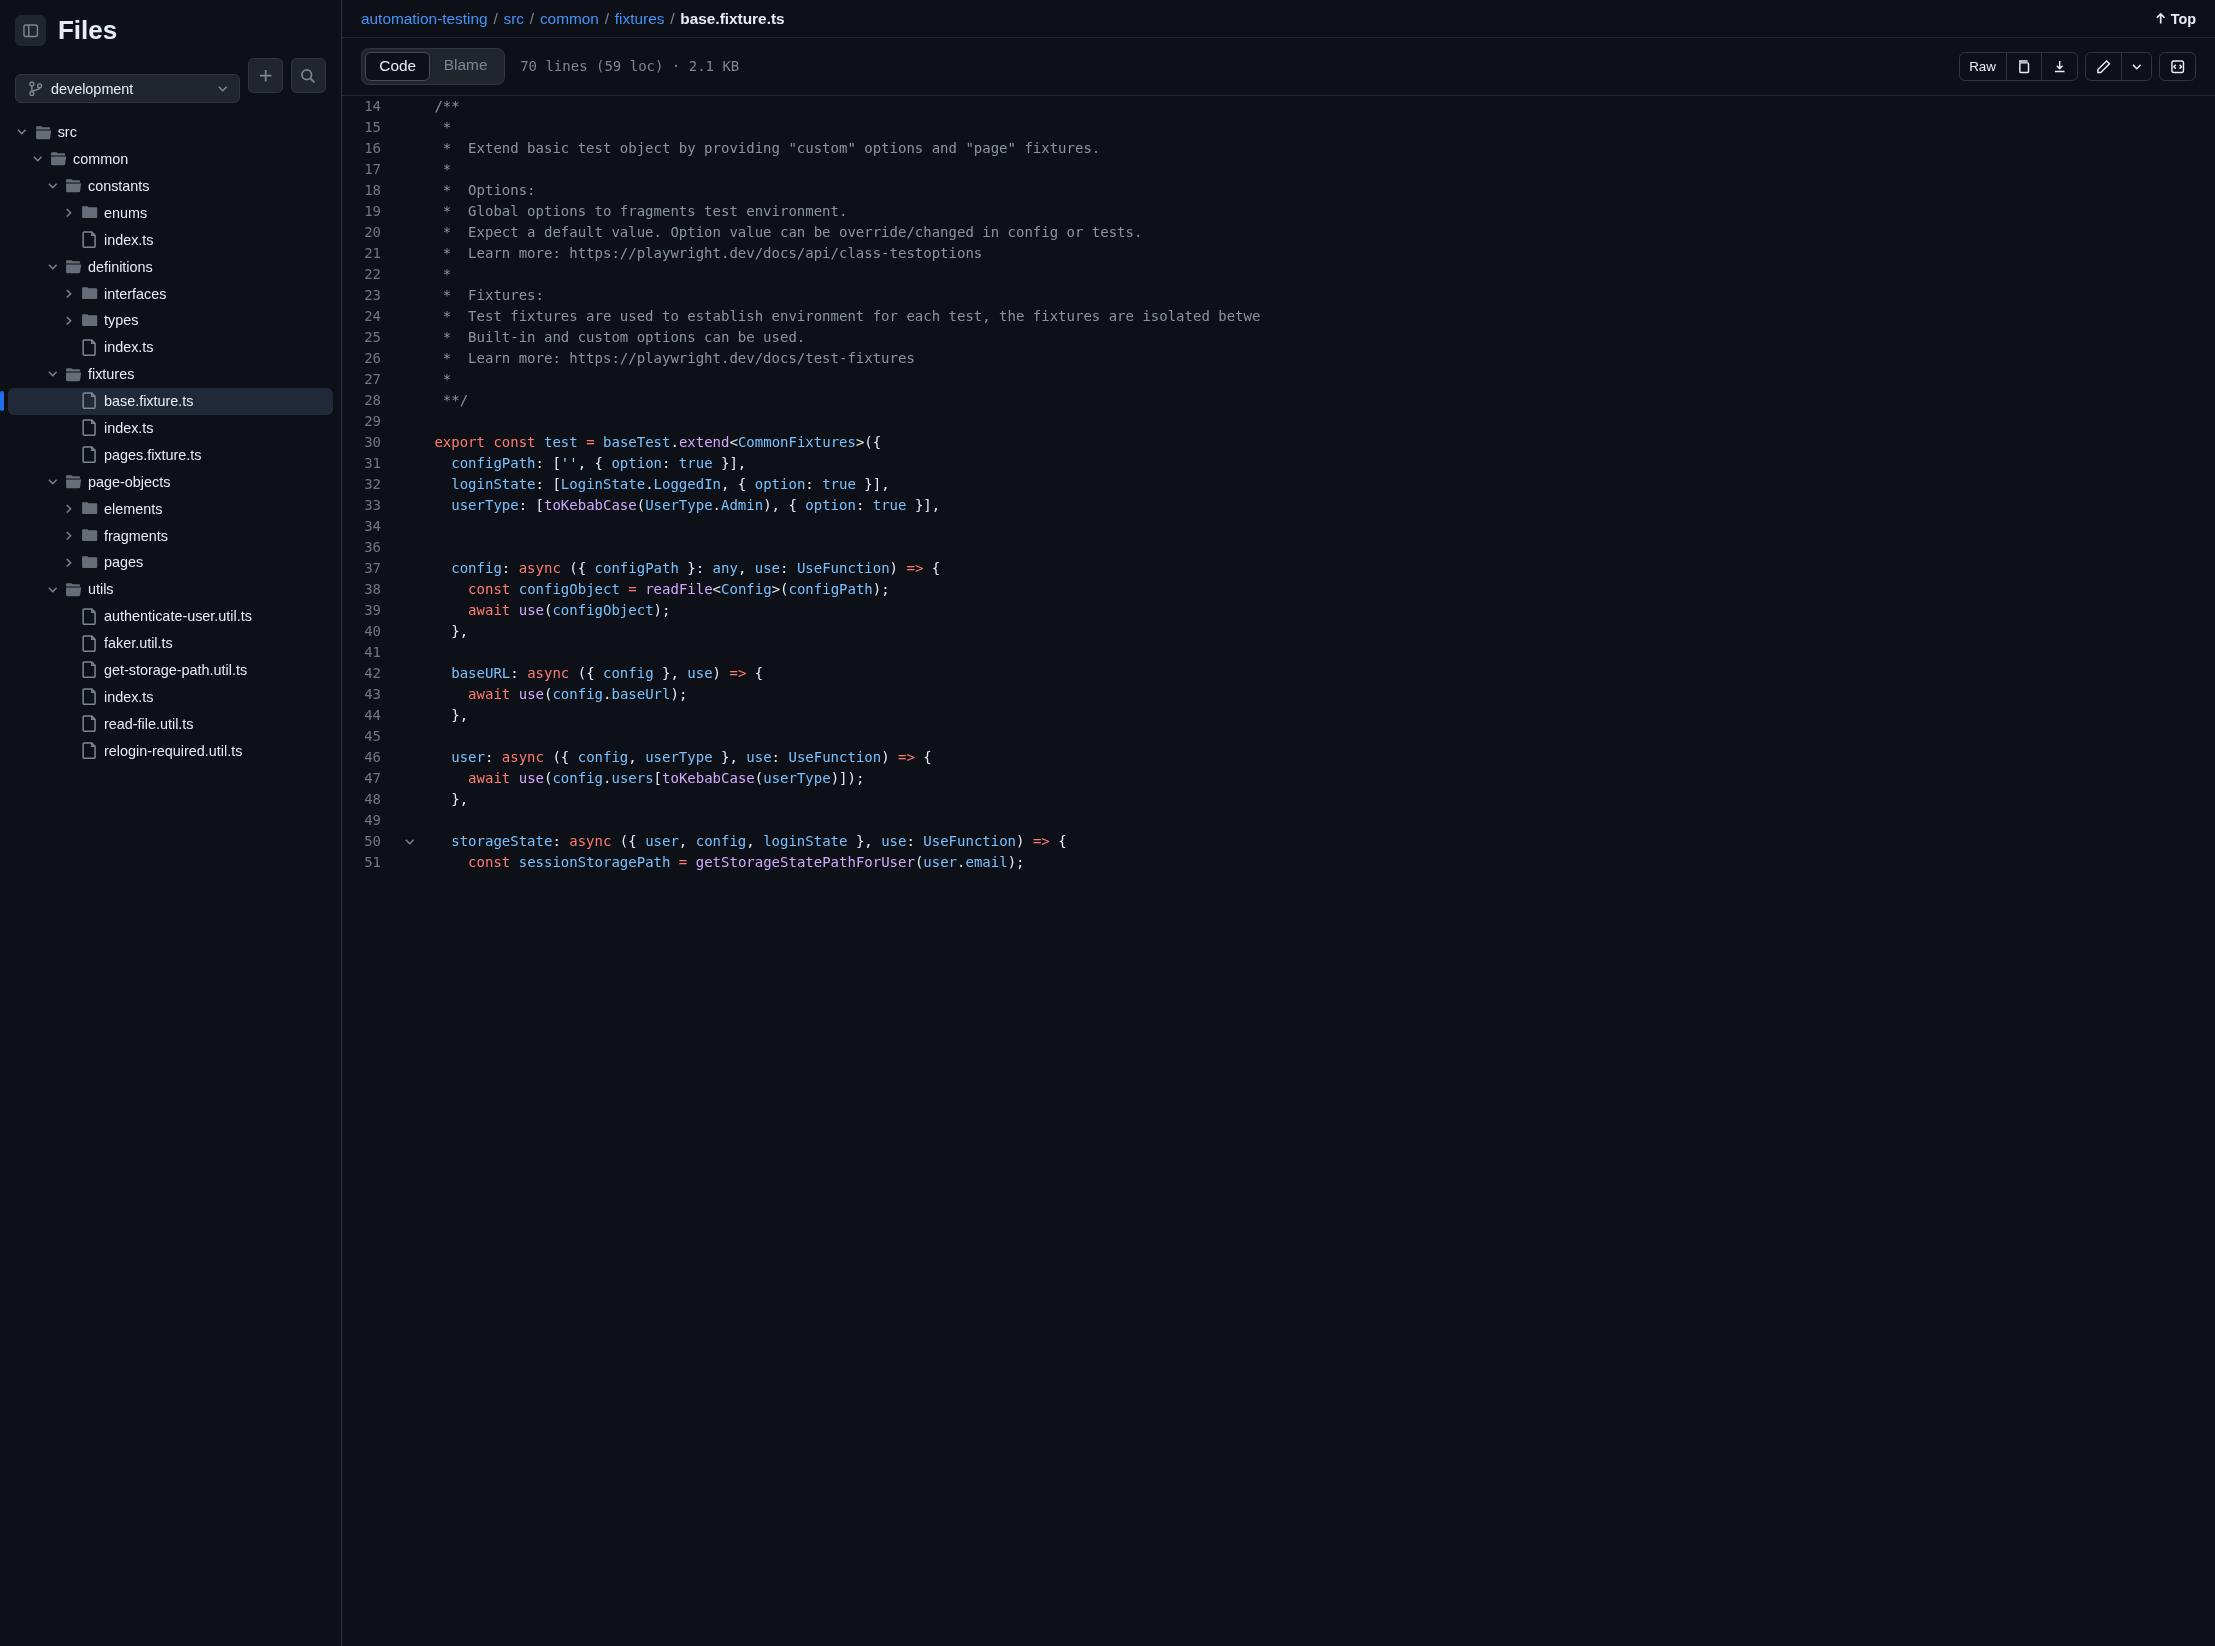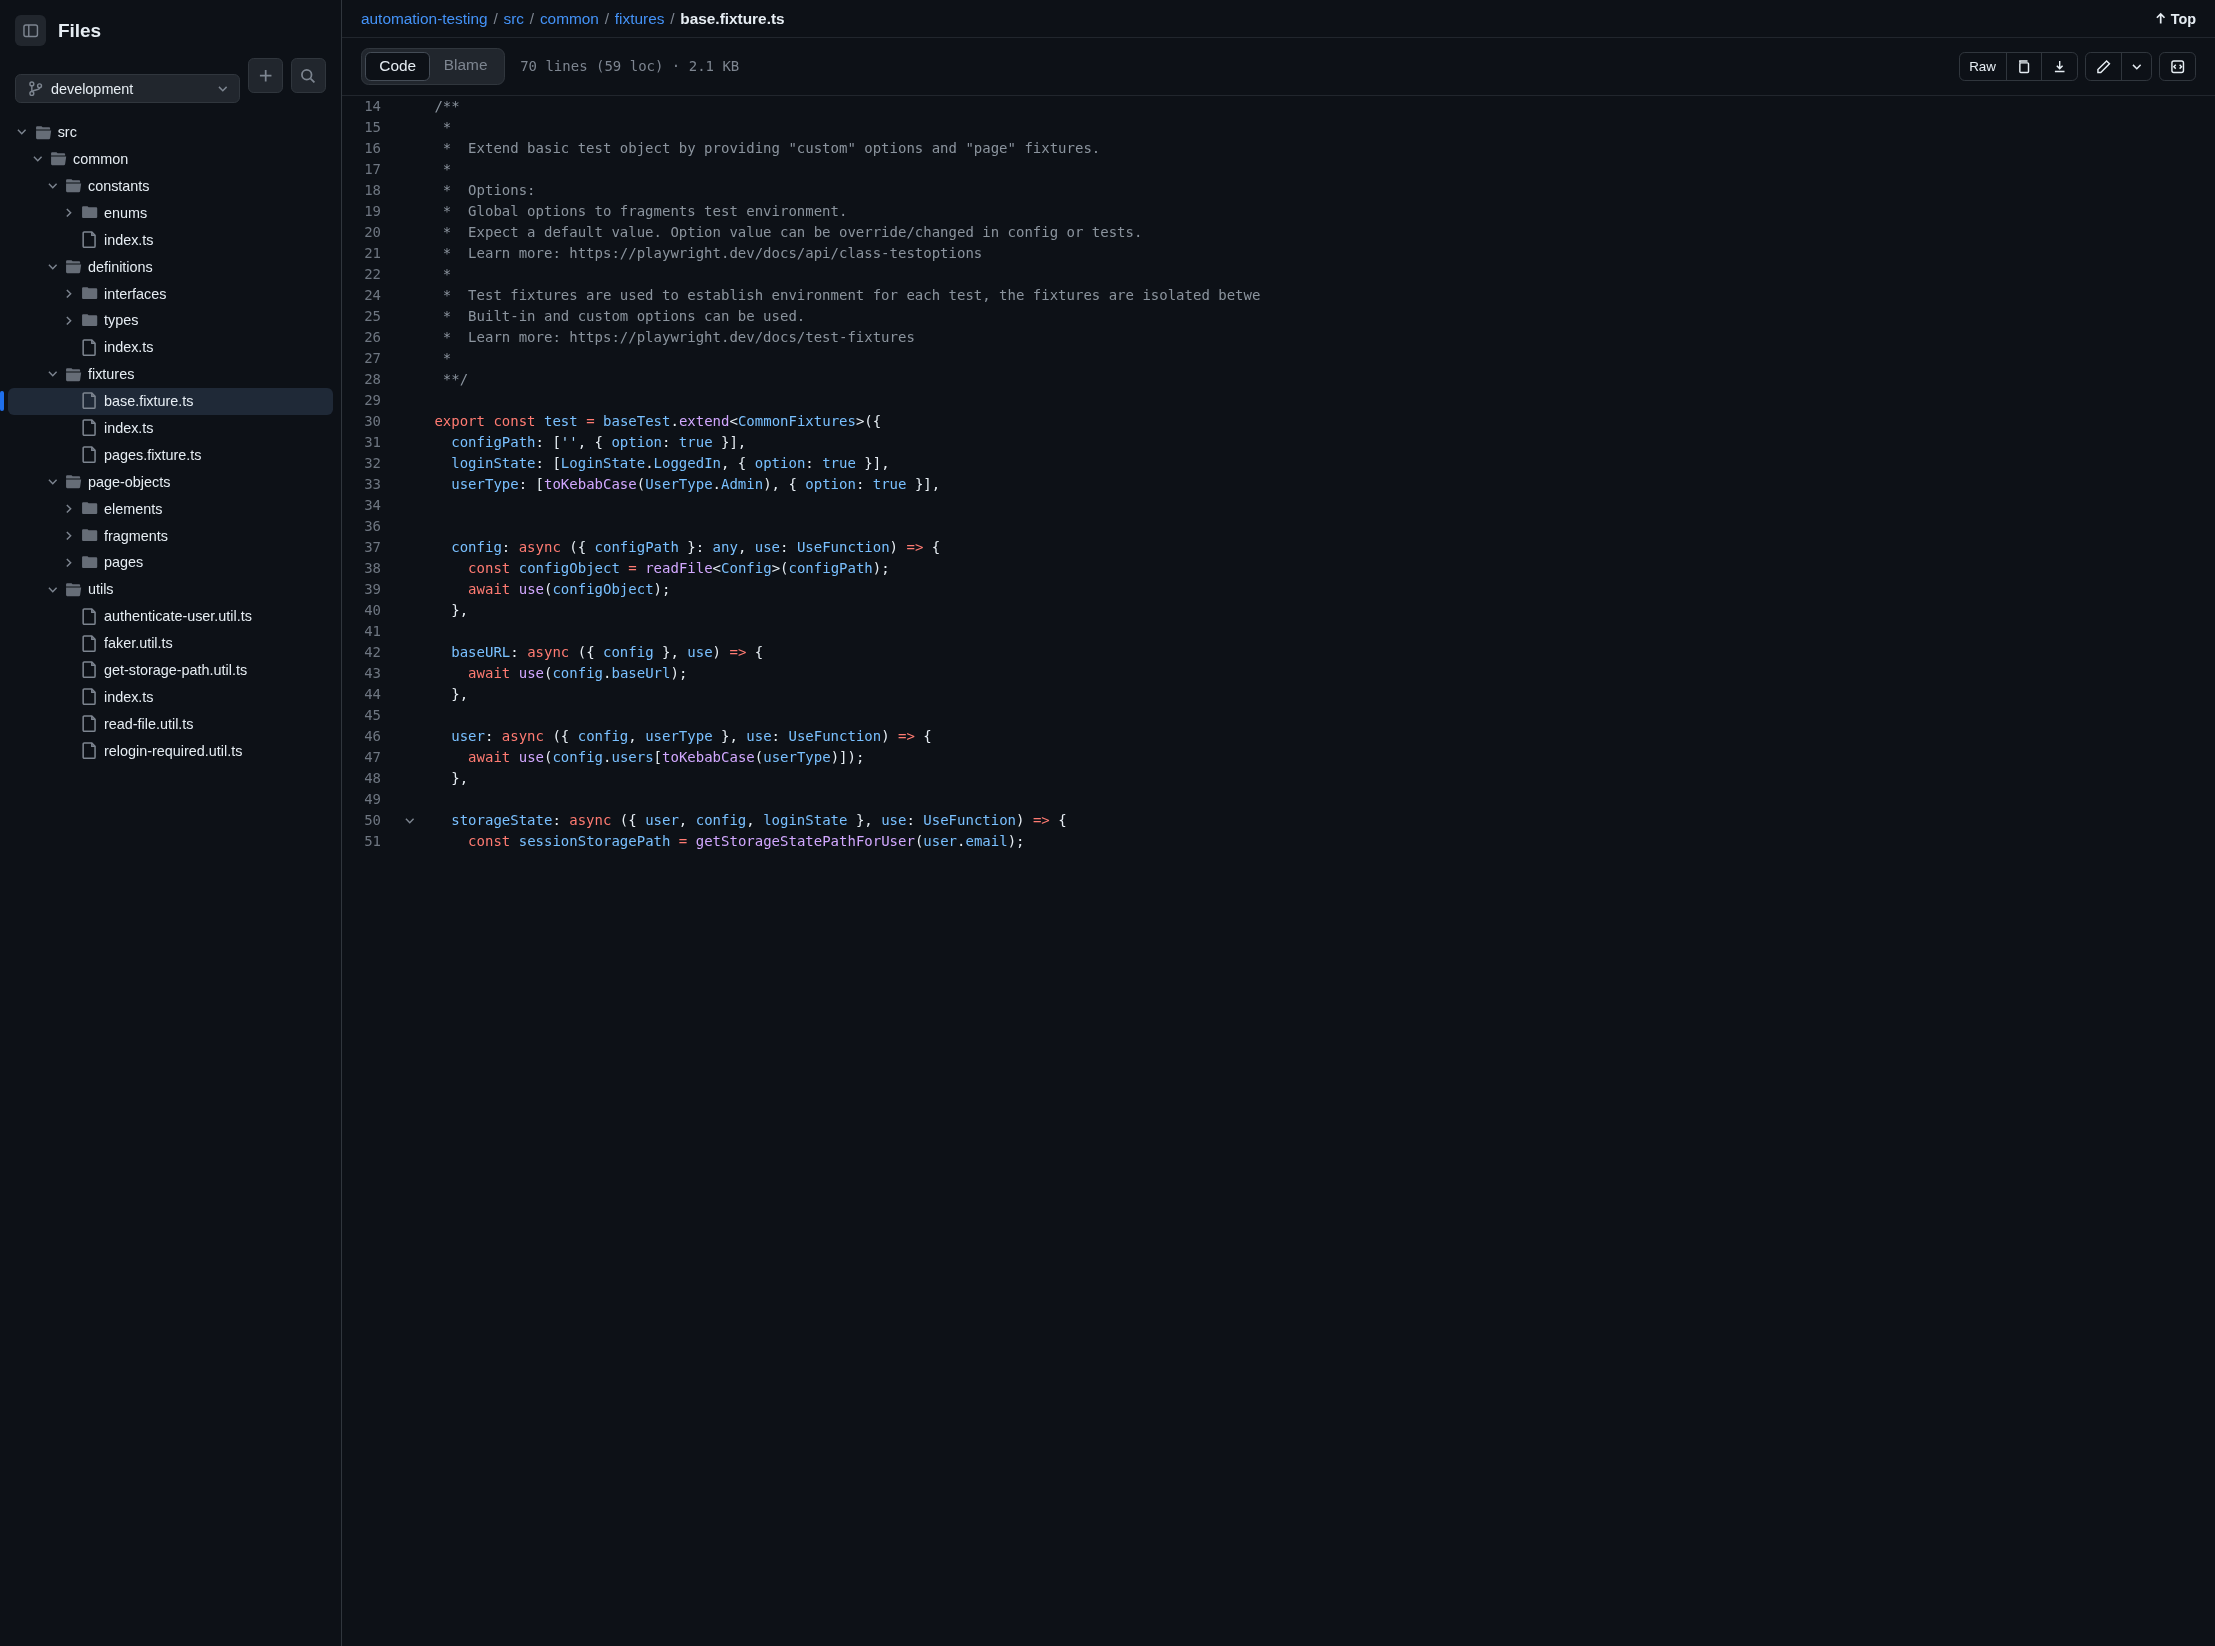--- a/index.html
+++ b/index.html
@@ -30,21 +30,21 @@
       width: 31px;
       height: 31px;
       background: #21262d;
       border-radius: 5.8px;
       display: flex;
       align-items: center;
       justify-content: center;
       color: #7d8590;
     }
     .files-title {
-      font-size: 19px;
+      font-size: 26px;
       font-weight: 600;
       color: #e6edf3;
     }
     .sidebar-toolbar {
       padding: 0 15.4px 11.5px 15.4px;
       display: flex;
       gap: 7.7px;
     }
     .branch-select {
       flex: 1;
@@ -629,20 +629,21 @@
   <div class="code-area" id="code-area">
       <div class="code-row"><span class="line-num">14</span><span class="gutter"></span><span class="line-content"><span class="c-comment">/**</span></span></div>
       <div class="code-row"><span class="line-num">15</span><span class="gutter"></span><span class="line-content"><span class="c-comment"> *</span></span></div>
       <div class="code-row"><span class="line-num">16</span><span class="gutter"></span><span class="line-content"><span class="c-comment"> *  Extend basic test object by providing "custom" options and "page" fixtures.</span></span></div>
       <div class="code-row"><span class="line-num">17</span><span class="gutter"></span><span class="line-content"><span class="c-comment"> *</span></span></div>
       <div class="code-row"><span class="line-num">18</span><span class="gutter"></span><span class="line-content"><span class="c-comment"> *  Options:</span></span></div>
       <div class="code-row"><span class="line-num">19</span><span class="gutter"></span><span class="line-content"><span class="c-comment"> *  Global options to fragments test environment.</span></span></div>
       <div class="code-row"><span class="line-num">20</span><span class="gutter"></span><span class="line-content"><span class="c-comment"> *  Expect a default value. Option value can be override/changed in config or tests.</span></span></div>
       <div class="code-row"><span class="line-num">21</span><span class="gutter"></span><span class="line-content"><span class="c-comment"> *  Learn more: https://playwright.dev/docs/api/class-testoptions</span></span></div>
       <div class="code-row"><span class="line-num">22</span><span class="gutter"></span><span class="line-content"><span class="c-comment"> *</span></span></div>
+      <div class="code-row"><span class="line-num">23</span><span class="gutter"></span><span class="line-content"><span class="c-comment"> *  Fixtures:</span></span></div>
       <div class="code-row"><span class="line-num">24</span><span class="gutter"></span><span class="line-content"><span class="c-comment"> *  Test fixtures are used to establish environment for each test, the fixtures are isolated betwe</span></span></div>
       <div class="code-row"><span class="line-num">25</span><span class="gutter"></span><span class="line-content"><span class="c-comment"> *  Built-in and custom options can be used.</span></span></div>
       <div class="code-row"><span class="line-num">26</span><span class="gutter"></span><span class="line-content"><span class="c-comment"> *  Learn more: https://playwright.dev/docs/test-fixtures</span></span></div>
       <div class="code-row"><span class="line-num">27</span><span class="gutter"></span><span class="line-content"><span class="c-comment"> *</span></span></div>
       <div class="code-row"><span class="line-num">28</span><span class="gutter"></span><span class="line-content"><span class="c-comment"> **/</span></span></div>
       <div class="code-row"><span class="line-num">29</span><span class="gutter"></span><span class="line-content"></span></div>
       <div class="code-row"><span class="line-num">30</span><span class="gutter"></span><span class="line-content"><span class="c-keyword">export</span> <span class="c-keyword">const</span> <span class="c-ident">test</span> <span class="c-keyword">=</span> <span class="c-ident">baseTest</span>.<span class="c-func">extend</span>&lt;<span class="c-ident">CommonFixtures</span>&gt;({</span></div>
       <div class="code-row"><span class="line-num">31</span><span class="gutter"></span><span class="line-content">  <span class="c-ident">configPath</span>: [<span class="c-string">''</span>, { <span class="c-ident">option</span>: <span class="c-ident">true</span> }],</span></div>
       <div class="code-row"><span class="line-num">32</span><span class="gutter"></span><span class="line-content">  <span class="c-ident">loginState</span>: [<span class="c-ident">LoginState</span>.<span class="c-ident">LoggedIn</span>, { <span class="c-ident">option</span>: <span class="c-ident">true</span> }],</span></div>
       <div class="code-row"><span class="line-num">33</span><span class="gutter"></span><span class="line-content">  <span class="c-ident">userType</span>: [<span class="c-func">toKebabCase</span>(<span class="c-ident">UserType</span>.<span class="c-ident">Admin</span>), { <span class="c-ident">option</span>: <span class="c-ident">true</span> }],</span></div>

